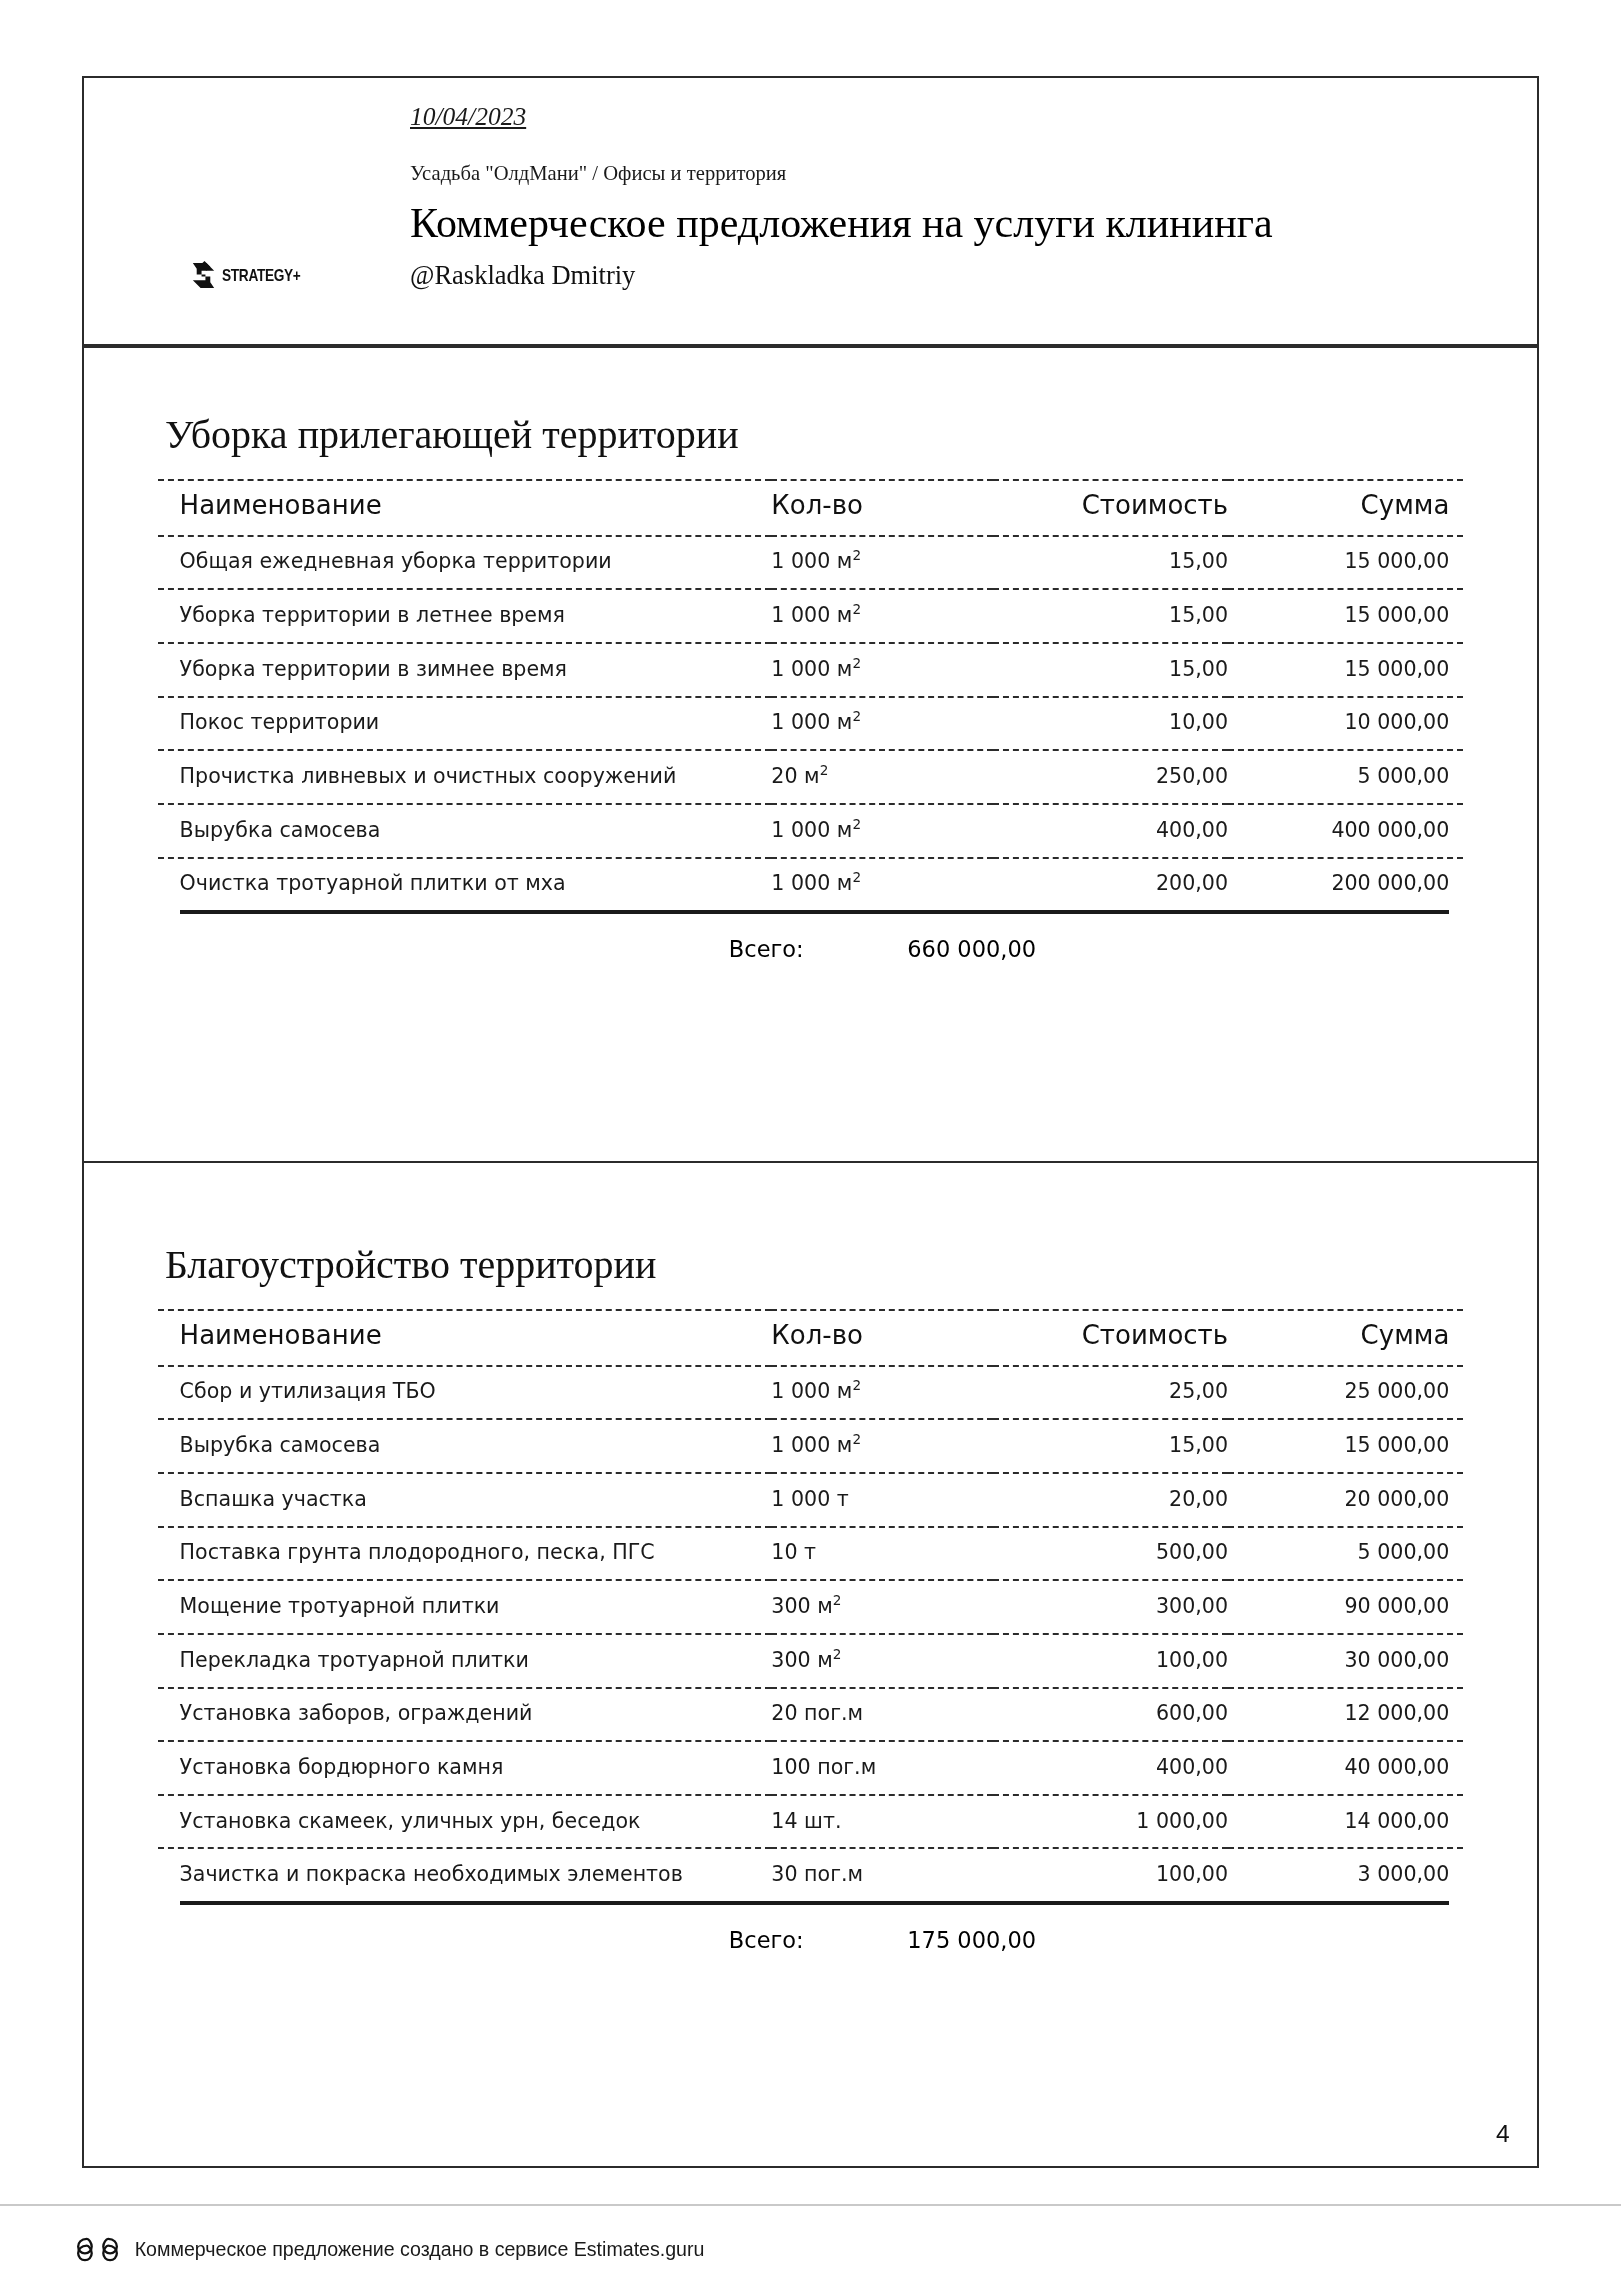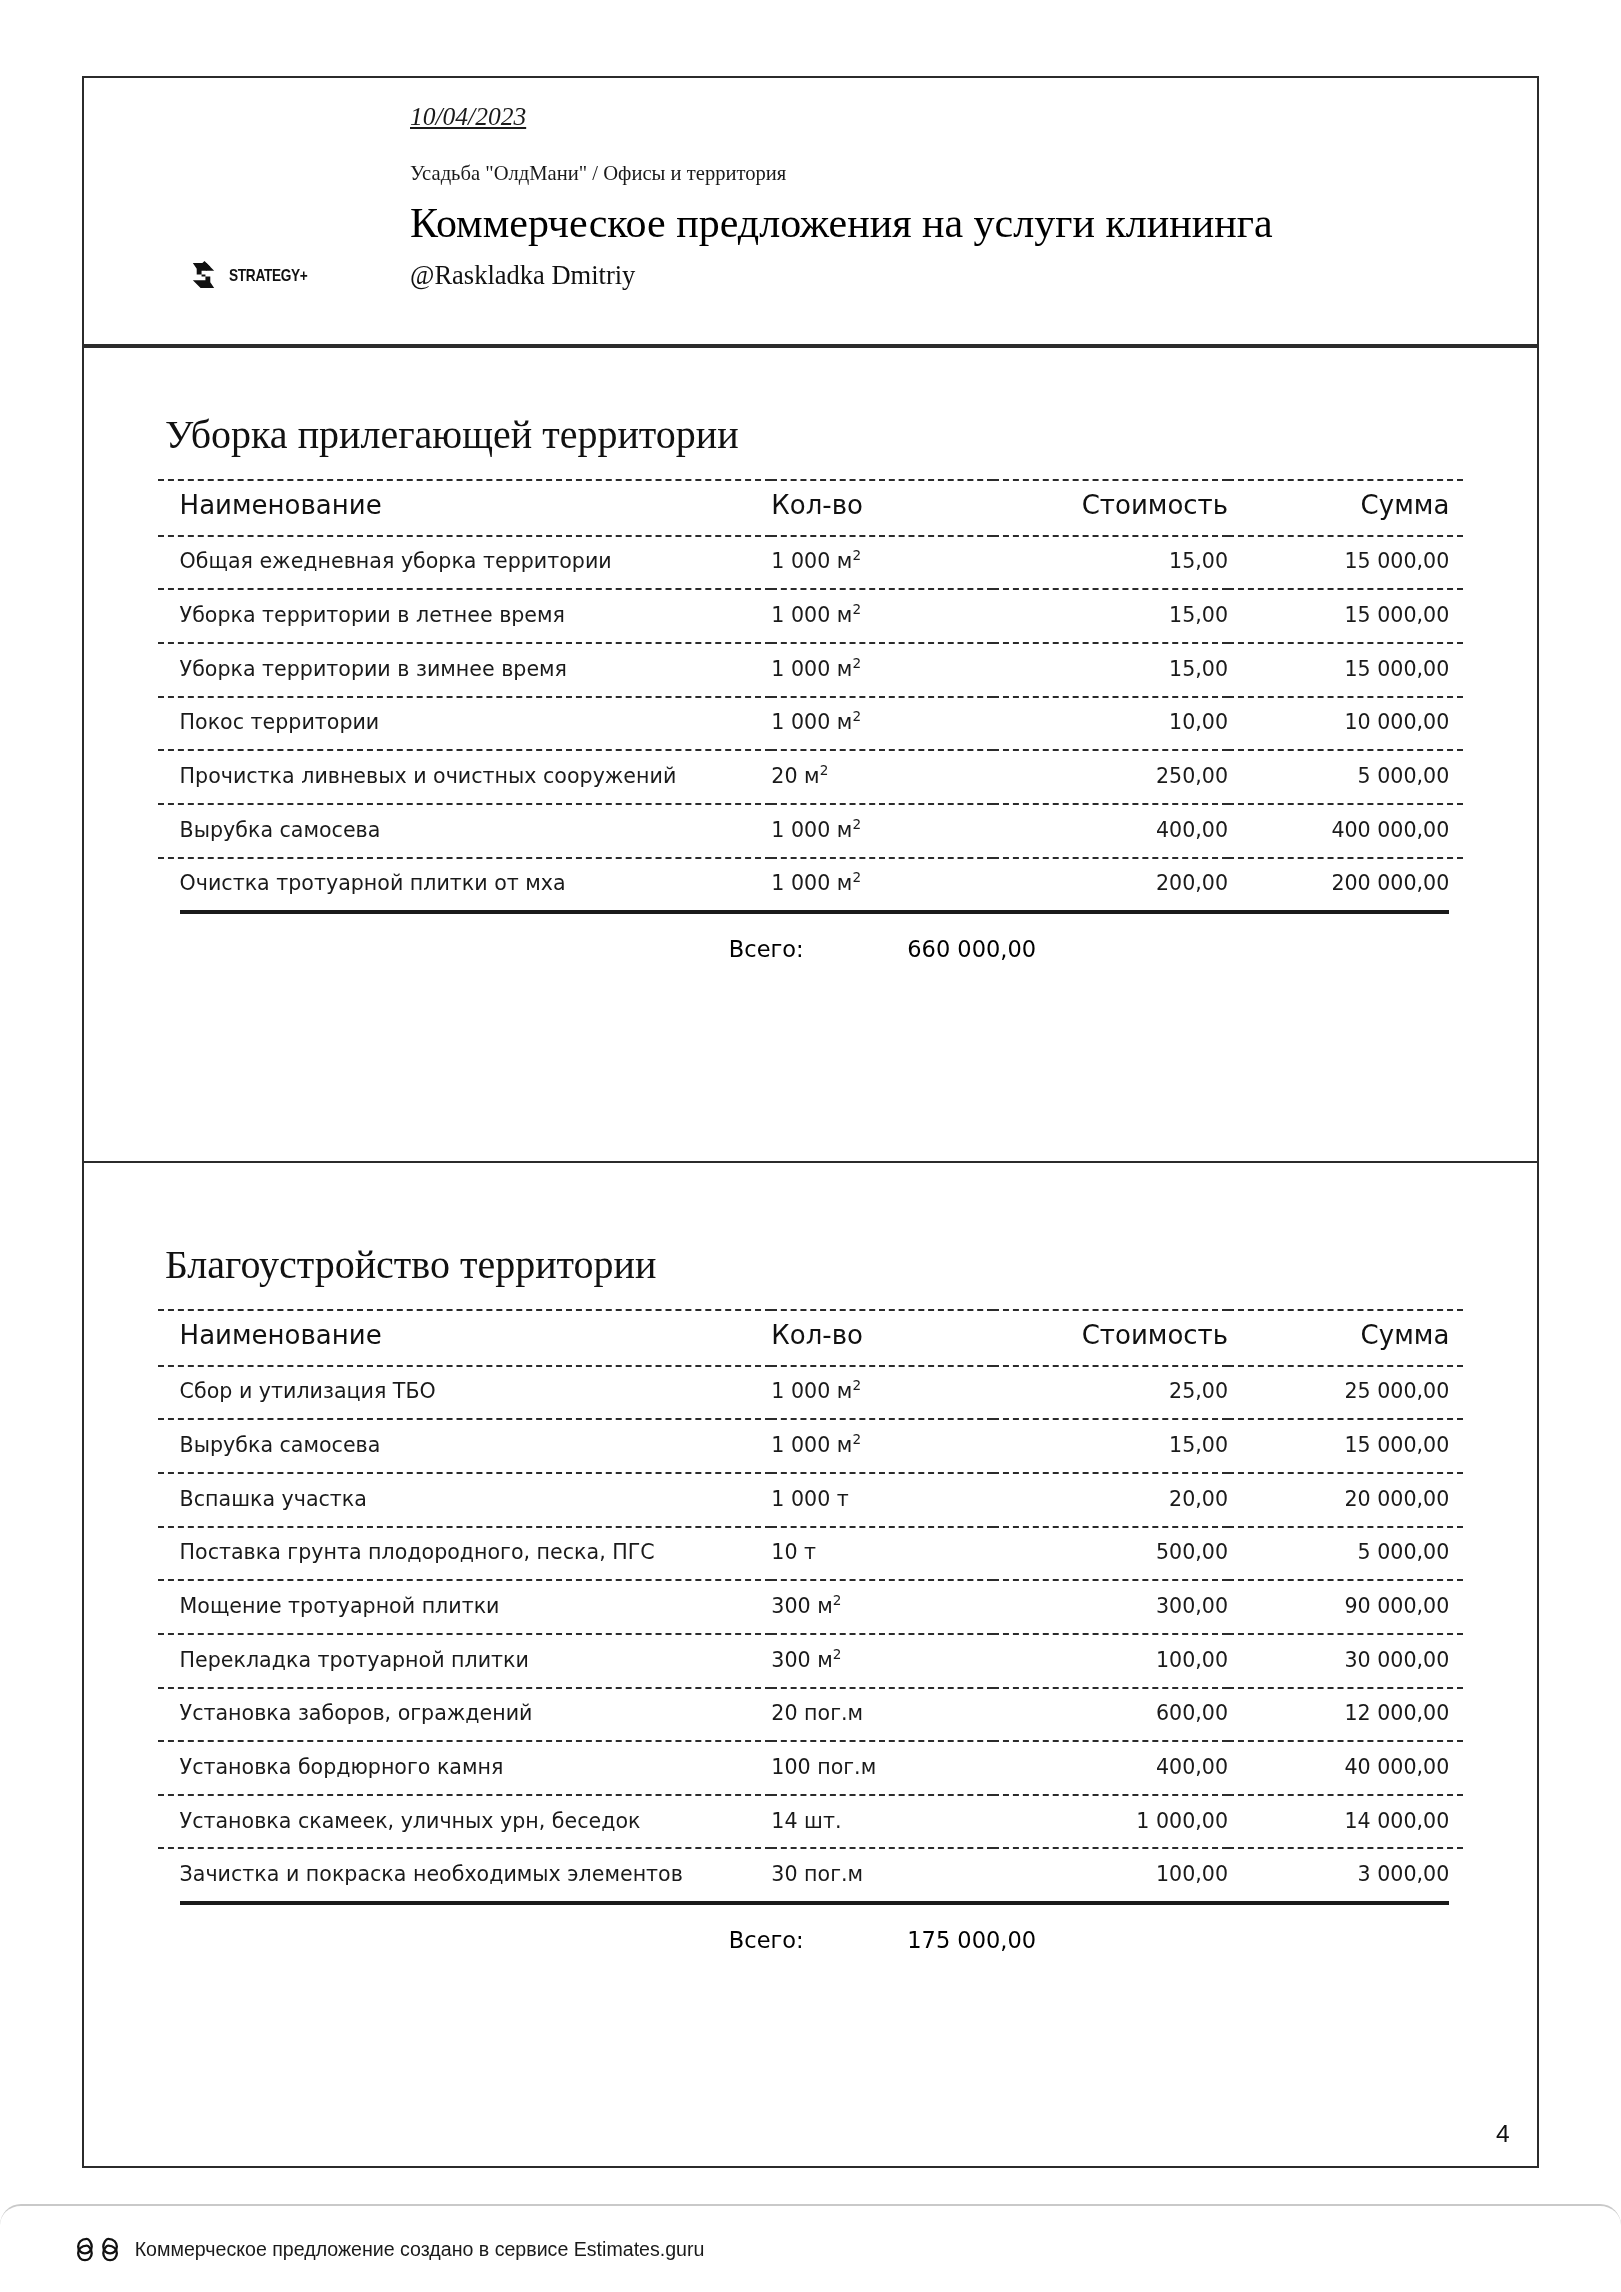--- a/index.html
+++ b/index.html
@@ -44,21 +44,21 @@
     border-bottom: 4.9px solid #2b2b2b;
     box-sizing: border-box;
   }
 
   .logo {
     position: absolute;
     left: 103px;
     top: 181px;
     display: flex;
     align-items: center;
-    gap: 9px;
+    gap: 2px;
   }
   .logo-mark {
     width: 33px;
     height: 33px;
     flex: 0 0 auto;
   }
   .logo-text {
     font-family: "Liberation Sans", sans-serif;
     font-size: 16.7px;
     font-weight: 700;
@@ -218,21 +218,20 @@
   .footer {
     position: absolute;
     left: 0;
     bottom: 0;
     width: 1621px;
     height: 87px;
     border-top: 2px solid #c9c9c9;
     display: flex;
     align-items: center;
     background: #fff;
-    border-radius: 21px;
   }
   .footer-logo {
     margin-left: 76px;
     width: 43px;
     height: 29px;
     flex: 0 0 auto;
   }
   .footer-text {
     margin-left: 15.7px;
     font-family: "Liberation Sans", sans-serif;

